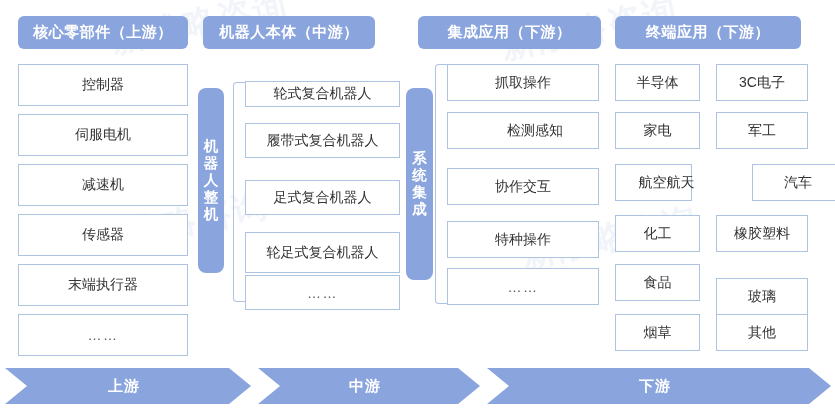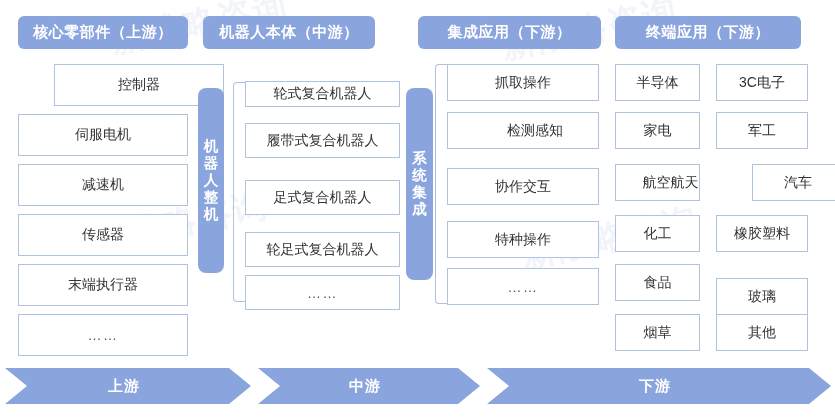--- a/index.html
+++ b/index.html
@@ -128,56 +128,56 @@
 <div class="watermark" style="left:520px;top:215px;font-size:34px;transform:rotate(-12deg);">新战略咨询</div>
 
 <div class="col-header" style="left:18px;top:16px;width:170px;">核心零部件（上游）</div>
 
 <div class="col-header" style="left:203px;top:16px;width:172px;">机器人本体（中游）</div>
 
 <div class="col-header" style="left:418px;top:16px;width:183px;">集成应用（下游）</div>
 
 <div class="col-header" style="left:615px;top:16px;width:186px;">终端应用（下游）</div>
 
-<div class="item-box" style="left:18px;top:64px;width:170px;height:42px;margin-left:36px;">控制器</div>
+<div class="item-box" style="left:18px;top:64px;width:170px;height:42px;">控制器</div>
 <div class="item-box" style="left:18px;top:114px;width:170px;height:42px;">伺服电机</div>
 <div class="item-box" style="left:18px;top:164px;width:170px;height:42px;">减速机</div>
 <div class="item-box" style="left:18px;top:214px;width:170px;height:42px;">传感器</div>
 <div class="item-box" style="left:18px;top:264px;width:170px;height:42px;">末端执行器</div>
 <div class="item-box dots" style="left:18px;top:314px;width:170px;height:42px;">……</div>
 
 <div class="vbar" style="left:198px;top:88px;width:26px;height:185px;">
   <span>机器人整机</span>
 </div>
 <div class="bracket" style="left:233px;top:82px;width:12px;height:220px;"></div>
 
 <div class="item-box" style="left:245px;top:81px;width:155px;height:26px;">轮式复合机器人</div>
 <div class="item-box" style="left:245px;top:123px;width:155px;height:35px;">履带式复合机器人</div>
 <div class="item-box" style="left:245px;top:180px;width:155px;height:35px;">足式复合机器人</div>
-<div class="item-box" style="left:245px;top:232px;width:155px;height:35px;">轮足式复合机器人</div>
+<div class="item-box" style="left:245px;top:232px;width:155px;height:41px;">轮足式复合机器人</div>
 <div class="item-box dots" style="left:245px;top:275px;width:155px;height:35px;">……</div>
 
 <div class="vbar" style="left:406px;top:88px;width:27px;height:192px;">
   <span>系统集成</span>
 </div>
 <div class="bracket" style="left:435px;top:64px;width:12px;height:240px;"></div>
 
 <div class="item-box" style="left:447px;top:64px;width:152px;height:37px;">抓取操作</div>
 <div class="item-box" style="left:447px;top:112px;width:152px;height:37px;padding-left:24px;">检测感知</div>
 <div class="item-box" style="left:447px;top:168px;width:152px;height:37px;">协作交互</div>
 <div class="item-box" style="left:447px;top:221px;width:152px;height:37px;">特种操作</div>
 <div class="item-box dots" style="left:447px;top:268px;width:152px;height:37px;">……</div>
 
 <div class="item-box" style="left:615px;top:64px;width:85px;height:37px;">半导体</div>
 <div class="item-box" style="left:716px;top:64px;width:92px;height:37px;">3C电子</div>
 
 <div class="item-box" style="left:615px;top:112px;width:85px;height:37px;">家电</div>
 <div class="item-box" style="left:716px;top:112px;width:92px;height:37px;">军工</div>
 
-<div class="item-box" style="left:615px;top:164px;width:85px;height:37px;padding-left:26px;">航空航天</div>
+<div class="item-box" style="left:615px;top:164px;width:77px;height:37px;padding-left:26px;">航空航天</div>
 <div class="item-box" style="left:716px;top:164px;width:92px;height:37px;margin-left:36px;">汽车</div>
 
 <div class="item-box" style="left:615px;top:215px;width:85px;height:37px;">化工</div>
 <div class="item-box" style="left:716px;top:215px;width:92px;height:37px;">橡胶塑料</div>
 
 <div class="item-box" style="left:615px;top:264px;width:85px;height:37px;">食品</div>
 <div class="item-box" style="left:716px;top:264px;width:92px;height:37px;margin-top:14px;">玻璃</div>
 
 <div class="item-box" style="left:615px;top:314px;width:85px;height:37px;">烟草</div>
 <div class="item-box" style="left:716px;top:314px;width:92px;height:37px;">其他</div>

